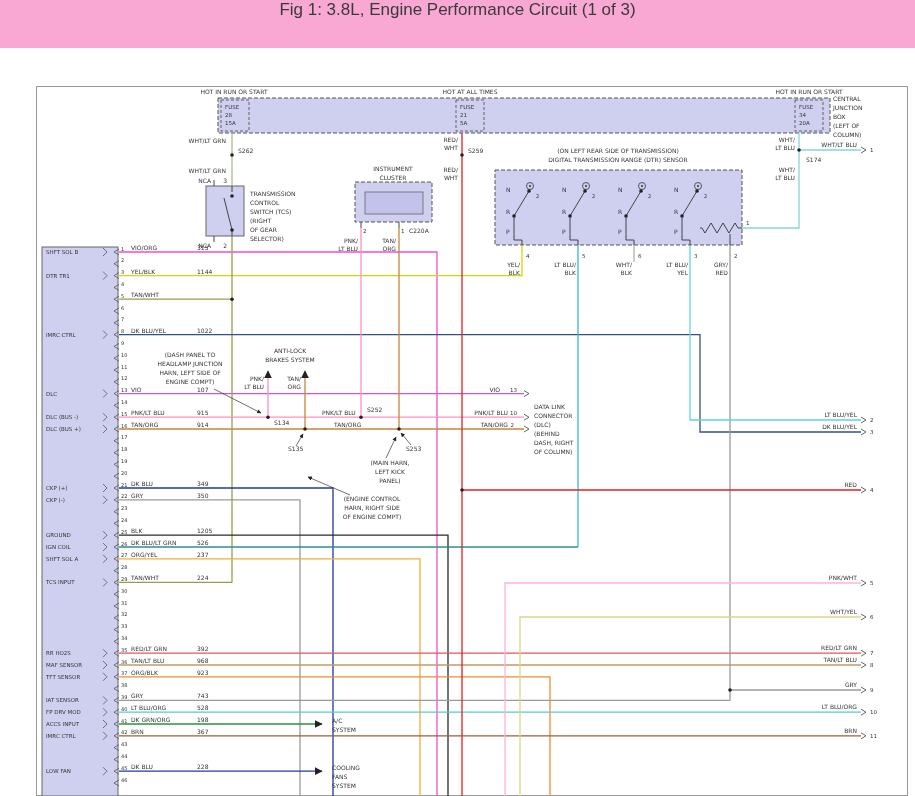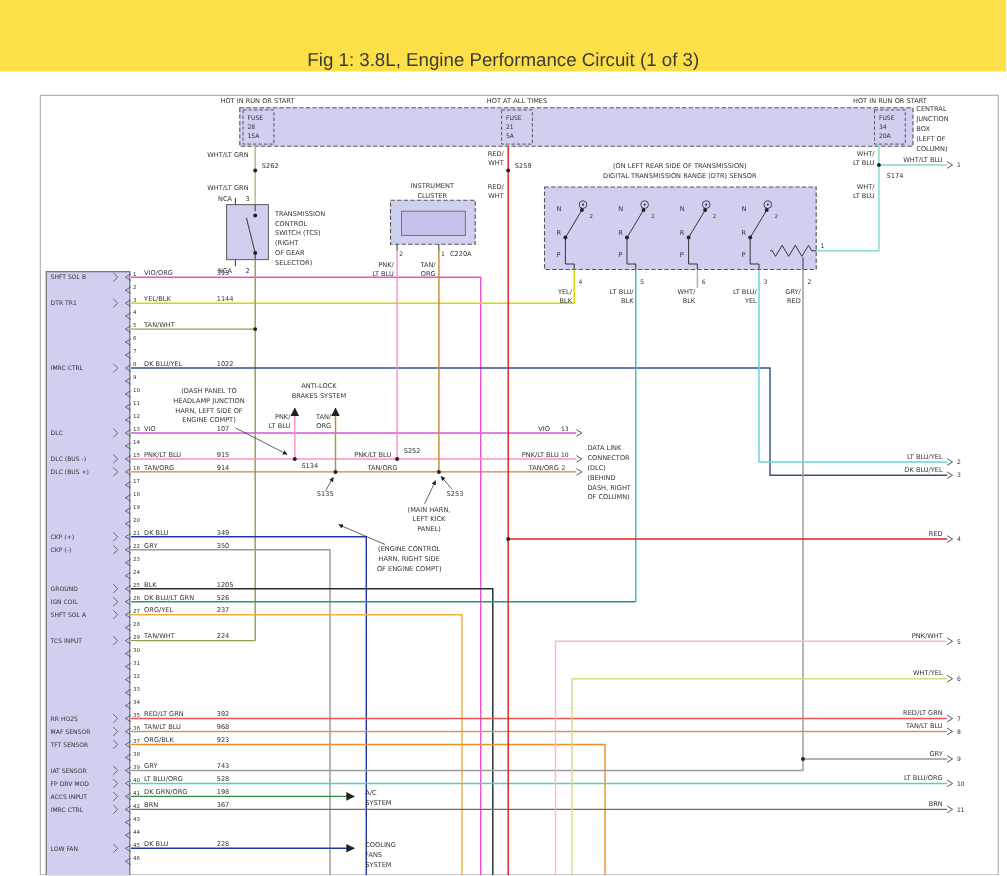--- a/index.html
+++ b/index.html
@@ -1,19 +1,19 @@
 <!DOCTYPE html>
 <html><head>
 <meta charset="utf-8">
 <style>
   html,body{margin:0;padding:0;background:#ffffff;}
   .page{position:relative;width:915px;height:796px;background:#fff;overflow:hidden;
         font-family:"Liberation Sans",sans-serif;}
-  .titlebar{position:absolute;left:0;top:0;width:915px;height:65px;background:#fde047;
-            display:flex;align-items:flex-end;justify-content:center;}
+  .titlebar{position:absolute;left:0;top:0;width:915px;height:48px;background:#f9a8d4;
+            display:flex;align-items:flex-start;justify-content:center;}
   .titlebar span{font-size:17px;color:#3a3a3a;}
   svg text{font-family:"DejaVu Sans",sans-serif;fill:#333;}
   svg{position:absolute;left:36px;top:86px;}
 </style>
 </head>
 <body>
 <div class="page">
 
 <div class="titlebar">
   <span>Fig 1: 3.8L, Engine Performance Circuit (1 of 3)</span>

